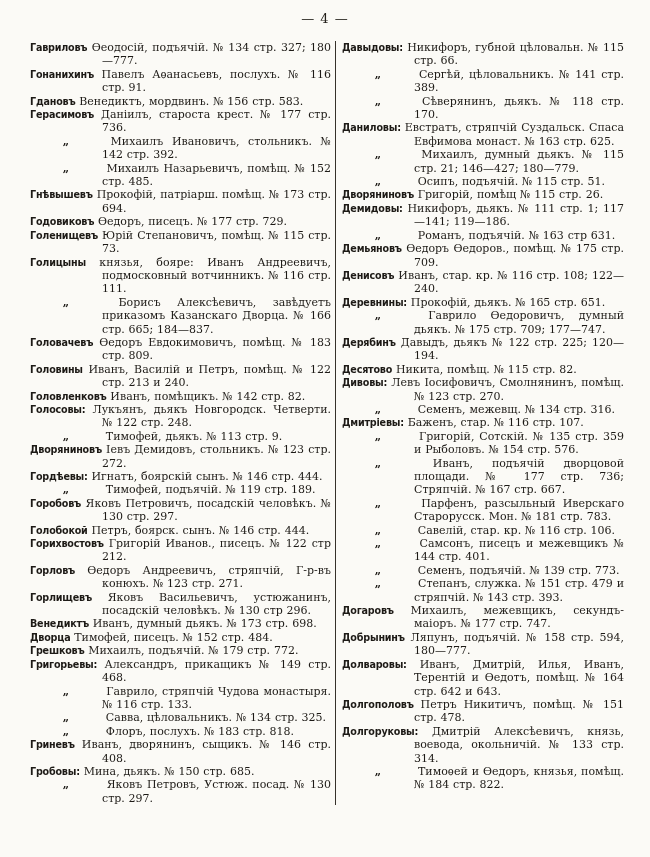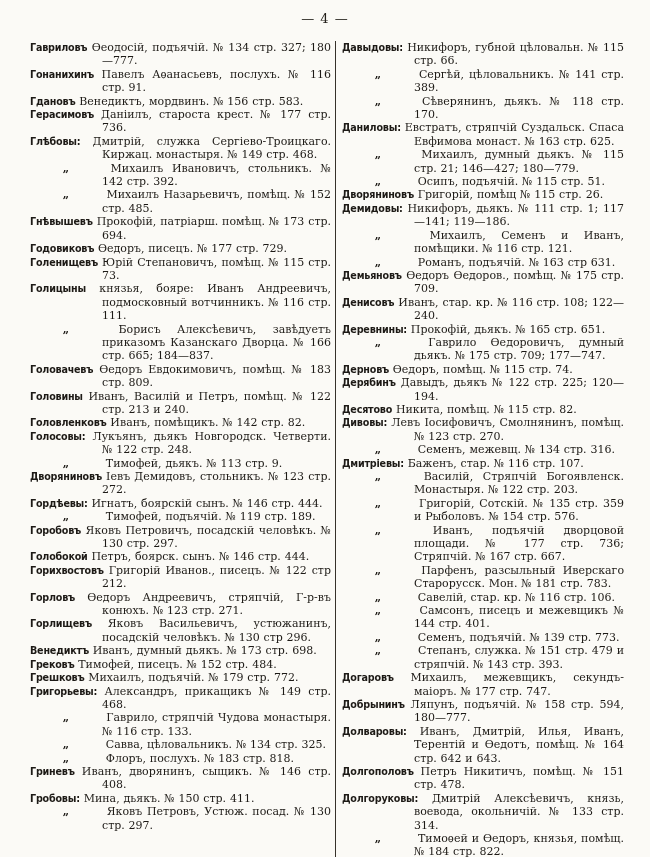--- a/index.html
+++ b/index.html
@@ -64,21 +64,20 @@
 <body>
 
 <div class="page">
   <div class="page-number">— 4 —</div>
   <div class="content">
     <div class="col col-left">
         <p class="entry"><span class="label">Гавриловъ</span> <span class="entry-text">Ѳеодосій, подъячій. № 134 стр. 327; 180—777.</span></p>
         <p class="entry"><span class="label">Гонанихинъ</span> <span class="entry-text">Павелъ Аѳанасьевъ, послухъ. № 116 стр. 91.</span></p>
         <p class="entry"><span class="label">Гдановъ</span> <span class="entry-text">Венедиктъ, мордвинъ. № 156 стр. 583.</span></p>
         <p class="entry"><span class="label">Герасимовъ</span> <span class="entry-text">Даніилъ, староста крест. № 177 стр. 736.</span></p>
-        <p class="entry"><span class="label">Глѣбовы:</span> <span class="entry-text">Дмитрій, служка Сергіево-Троицкаго. Киржац. монастыря. № 149 стр. 468.</span></p>
         <p class="entry"><span class="label ditto">„</span> <span class="entry-text">Михаилъ Ивановичъ, стольникъ. № 142 стр. 392.</span></p>
         <p class="entry"><span class="label ditto">„</span> <span class="entry-text">Михаилъ Назарьевичъ, помѣщ. № 152 стр. 485.</span></p>
         <p class="entry"><span class="label">Гнѣвышевъ</span> <span class="entry-text">Прокофій, патріарш. помѣщ. № 173 стр. 694.</span></p>
         <p class="entry"><span class="label">Годовиковъ</span> <span class="entry-text">Ѳедоръ, писецъ. № 177 стр. 729.</span></p>
         <p class="entry"><span class="label">Голенищевъ</span> <span class="entry-text">Юрій Степановичъ, помѣщ. № 115 стр. 73.</span></p>
         <p class="entry"><span class="label">Голицыны</span> <span class="entry-text">князья, бояре: Иванъ Андреевичъ, подмосковный вотчинникъ. № 116 стр. 111.</span></p>
         <p class="entry"><span class="label ditto">„</span> <span class="entry-text">Борисъ Алексѣевичъ, завѣдуетъ приказомъ Казанскаго Дворца. № 166 стр. 665; 184—837.</span></p>
         <p class="entry"><span class="label">Головачевъ</span> <span class="entry-text">Ѳедоръ Евдокимовичъ, помѣщ. № 183 стр. 809.</span></p>
         <p class="entry"><span class="label">Головины</span> <span class="entry-text">Иванъ, Василій и Петръ, помѣщ. № 122 стр. 213 и 240.</span></p>
         <p class="entry"><span class="label">Головленковъ</span> <span class="entry-text">Иванъ, помѣщикъ. № 142 стр. 82.</span></p>
@@ -86,52 +85,49 @@
         <p class="entry"><span class="label ditto">„</span> <span class="entry-text">Тимофей, дьякъ. № 113 стр. 9.</span></p>
         <p class="entry"><span class="label">Дворяниновъ</span> <span class="entry-text">Іевъ Демидовъ, стольникъ. № 123 стр. 272.</span></p>
         <p class="entry"><span class="label">Гордѣевы:</span> <span class="entry-text">Игнатъ, боярскій сынъ. № 146 стр. 444.</span></p>
         <p class="entry"><span class="label ditto">„</span> <span class="entry-text">Тимофей, подъячій. № 119 стр. 189.</span></p>
         <p class="entry"><span class="label">Горобовъ</span> <span class="entry-text">Яковъ Петровичъ, посадскій человѣкъ. № 130 стр. 297.</span></p>
         <p class="entry"><span class="label">Голобокой</span> <span class="entry-text">Петръ, боярск. сынъ. № 146 стр. 444.</span></p>
         <p class="entry"><span class="label">Горихвостовъ</span> <span class="entry-text">Григорій Иванов., писецъ. № 122 стр 212.</span></p>
         <p class="entry"><span class="label">Горловъ</span> <span class="entry-text">Ѳедоръ Андреевичъ, стряпчій, Г-р-въ конюхъ. № 123 стр. 271.</span></p>
         <p class="entry"><span class="label">Горлищевъ</span> <span class="entry-text">Яковъ Васильевичъ, устюжанинъ, посадскій человѣкъ. № 130 стр 296.</span></p>
         <p class="entry"><span class="label">Венедиктъ</span> <span class="entry-text">Иванъ, думный дьякъ. № 173 стр. 698.</span></p>
-        <p class="entry"><span class="label">Грековъ</span> <span class="entry-text">Тимофей, писецъ. № 152 стр. 484.</span></p>
+        <p class="entry"><span class="label">Дворца</span> <span class="entry-text">Тимофей, писецъ. № 152 стр. 484.</span></p>
         <p class="entry"><span class="label">Грешковъ</span> <span class="entry-text">Михаилъ, подъячій. № 179 стр. 772.</span></p>
         <p class="entry"><span class="label">Григорьевы:</span> <span class="entry-text">Александръ, прикащикъ № 149 стр. 468.</span></p>
         <p class="entry"><span class="label ditto">„</span> <span class="entry-text">Гаврило, стряпчій Чудова монастыря. № 116 стр. 133.</span></p>
         <p class="entry"><span class="label ditto">„</span> <span class="entry-text">Савва, цѣловальникъ. № 134 стр. 325.</span></p>
         <p class="entry"><span class="label ditto">„</span> <span class="entry-text">Флоръ, послухъ. № 183 стр. 818.</span></p>
         <p class="entry"><span class="label">Гриневъ</span> <span class="entry-text">Иванъ, дворянинъ, сыщикъ. № 146 стр. 408.</span></p>
-        <p class="entry"><span class="label">Гробовы:</span> <span class="entry-text">Мина, дьякъ. № 150 стр. 411.</span></p>
+        <p class="entry"><span class="label">Гробовы:</span> <span class="entry-text">Мина, дьякъ. № 150 стр. 685.</span></p>
         <p class="entry"><span class="label ditto">„</span> <span class="entry-text">Яковъ Петровъ, Устюж. посад. № 130 стр. 297.</span></p>
       </div>
     <div class="col col-right">
         <p class="entry"><span class="label">Давыдовы:</span> <span class="entry-text">Никифоръ, губной цѣловальн. № 115 стр. 66.</span></p>
         <p class="entry"><span class="label ditto">„</span> <span class="entry-text">Сергѣй, цѣловальникъ. № 141 стр. 389.</span></p>
         <p class="entry"><span class="label ditto">„</span> <span class="entry-text">Сѣверянинъ, дьякъ. № 118 стр. 170.</span></p>
         <p class="entry"><span class="label">Даниловы:</span> <span class="entry-text">Евстратъ, стряпчій Суздальск. Спаса Евфимова монаст. № 163 стр. 625.</span></p>
         <p class="entry"><span class="label ditto">„</span> <span class="entry-text">Михаилъ, думный дьякъ. № 115 стр. 21; 146—427; 180—779.</span></p>
         <p class="entry"><span class="label ditto">„</span> <span class="entry-text">Осипъ, подъячій. № 115 стр. 51.</span></p>
         <p class="entry"><span class="label">Дворяниновъ</span> <span class="entry-text">Григорій, помѣщ № 115 стр. 26.</span></p>
         <p class="entry"><span class="label">Демидовы:</span> <span class="entry-text">Никифоръ, дьякъ. № 111 стр. 1; 117—141; 119—186.</span></p>
-        <p class="entry"><span class="label ditto">„</span> <span class="entry-text">Михаилъ, Семенъ и Иванъ, помѣщики. № 116 стр. 121.</span></p>
         <p class="entry"><span class="label ditto">„</span> <span class="entry-text">Романъ, подъячій. № 163 стр 631.</span></p>
         <p class="entry"><span class="label">Демьяновъ</span> <span class="entry-text">Ѳедоръ Ѳедоров., помѣщ. № 175 стр. 709.</span></p>
         <p class="entry"><span class="label">Денисовъ</span> <span class="entry-text">Иванъ, стар. кр. № 116 стр. 108; 122—240.</span></p>
         <p class="entry"><span class="label">Деревнины:</span> <span class="entry-text">Прокофій, дьякъ. № 165 стр. 651.</span></p>
         <p class="entry"><span class="label ditto">„</span> <span class="entry-text">Гаврило Ѳедоровичъ, думный дьякъ. № 175 стр. 709; 177—747.</span></p>
-        <p class="entry"><span class="label">Дерновъ</span> <span class="entry-text">Ѳедоръ, помѣщ. № 115 стр. 74.</span></p>
         <p class="entry"><span class="label">Дерябинъ</span> <span class="entry-text">Давыдъ, дьякъ № 122 стр. 225; 120—194.</span></p>
         <p class="entry"><span class="label">Десятово</span> <span class="entry-text">Никита, помѣщ. № 115 стр. 82.</span></p>
         <p class="entry"><span class="label">Дивовы:</span> <span class="entry-text">Левъ Іосифовичъ, Смолнянинъ, помѣщ. № 123 стр. 270.</span></p>
         <p class="entry"><span class="label ditto">„</span> <span class="entry-text">Семенъ, межевщ. № 134 стр. 316.</span></p>
         <p class="entry"><span class="label">Дмитріевы:</span> <span class="entry-text">Баженъ, стар. № 116 стр. 107.</span></p>
-        <p class="entry"><span class="label ditto">„</span> <span class="entry-text">Василій, Стряпчій Богоявленск. Монастыря. № 122 стр. 203.</span></p>
         <p class="entry"><span class="label ditto">„</span> <span class="entry-text">Григорій, Сотскій. № 135 стр. 359 и Рыболовъ. № 154 стр. 576.</span></p>
         <p class="entry"><span class="label ditto">„</span> <span class="entry-text">Иванъ, подъячій дворцовой площади. № 177 стр. 736; Стряпчій. № 167 стр. 667.</span></p>
         <p class="entry"><span class="label ditto">„</span> <span class="entry-text">Парфенъ, разсыльный Иверскаго Старорусск. Мон. № 181 стр. 783.</span></p>
         <p class="entry"><span class="label ditto">„</span> <span class="entry-text">Савелій, стар. кр. № 116 стр. 106.</span></p>
         <p class="entry"><span class="label ditto">„</span> <span class="entry-text">Самсонъ, писецъ и межевщикъ № 144 стр. 401.</span></p>
         <p class="entry"><span class="label ditto">„</span> <span class="entry-text">Семенъ, подъячій. № 139 стр. 773.</span></p>
         <p class="entry"><span class="label ditto">„</span> <span class="entry-text">Степанъ, служка. № 151 стр. 479 и стряпчій. № 143 стр. 393.</span></p>
         <p class="entry"><span class="label">Догаровъ</span> <span class="entry-text">Михаилъ, межевщикъ, секундъ-маіоръ. № 177 стр. 747.</span></p>
         <p class="entry"><span class="label">Добрынинъ</span> <span class="entry-text">Ляпунъ, подъячій. № 158 стр. 594, 180—777.</span></p>
         <p class="entry"><span class="label">Долваровы:</span> <span class="entry-text">Иванъ, Дмитрій, Илья, Иванъ, Терентій и Ѳедотъ, помѣщ. № 164 стр. 642 и 643.</span></p>

